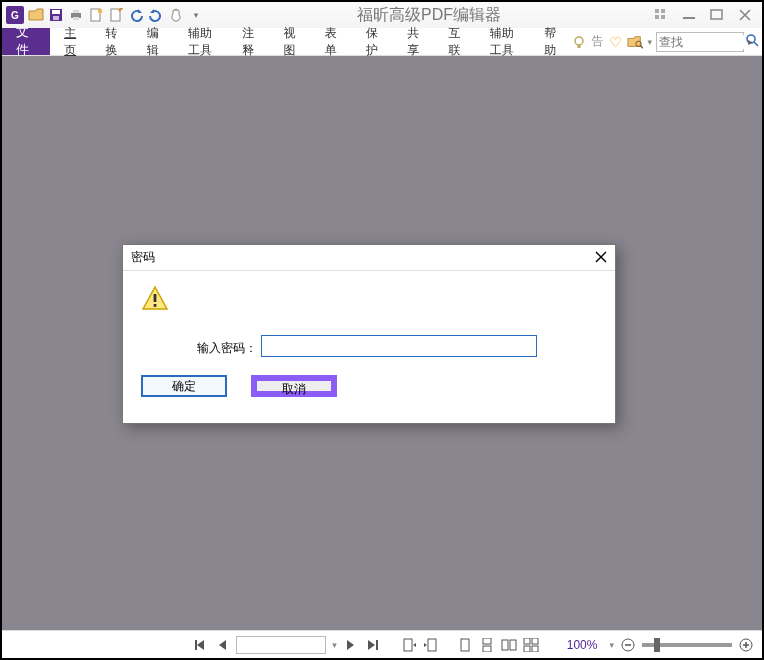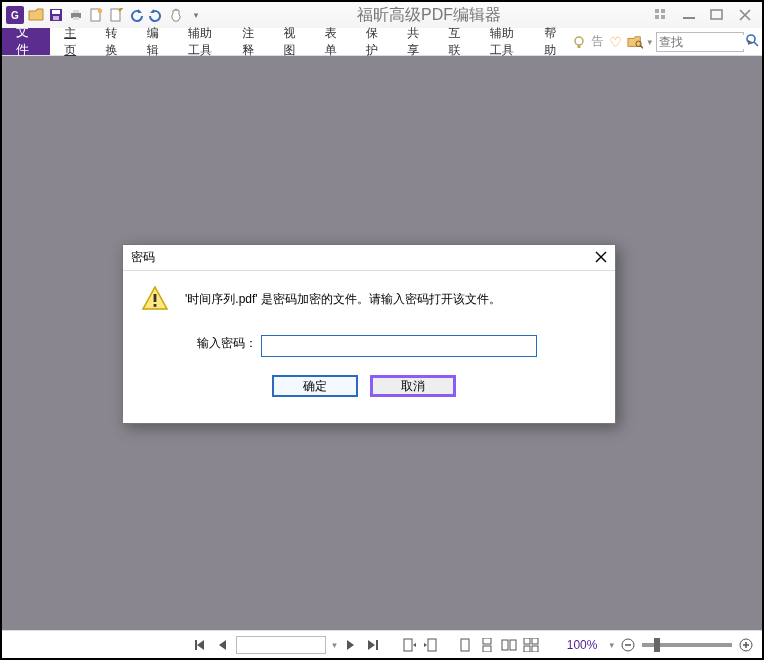--- a/index.html
+++ b/index.html
@@ -134,33 +134,33 @@
     border-bottom: 1px solid #ddd;
     font-size: 12px;
   }
   .dialog-title .txt { flex: 1; }
   .dialog-close { cursor: pointer; font-size: 14px;}
   .dialog-body {
     padding: 14px 18px 12px 18px;
   }
   .row1 { display: flex; align-items: center; gap: 16px; margin-bottom: 22px;}
   .warn-icon { width: 28px; height: 28px; }
-  .row2 { display: flex; align-items: flex-start; gap: 4px; margin-left: 56px; margin-bottom: 18px;}
+  .row2 { display: flex; align-items: flex-end; gap: 4px; margin-left: 56px; margin-bottom: 18px;}
   .pw-input {
     width: 276px; height: 22px;
     border: 1px solid #2a6bbf;
     outline: none;
     padding: 0 4px;
     font-size: 12px;
   }
-  .dlg-buttons { display: flex; justify-content: center; gap: 12px; padding-right: 10px;}
+  .dlg-buttons { display: flex; justify-content: flex-start; gap: 24px; padding-right: 10px;}
   .btn {
     width: 86px; height: 22px;
     background: #eee;
-    border: 3px solid #8b5cf6;
+    border: 6px solid #8b5cf6;
     cursor: pointer;
     font-size: 12px;
   }
   .btn.primary { border: 2px solid #2a6bbf; background: #f4f8ff;}
   .orange-heart { color: #f5a623; font-size: 14px;}
   .folder-icon { color: #d29a3a; position: relative;}
 </style>
 </head>
 <body>
 
@@ -390,21 +390,20 @@
   </div>
   <div class="dialog-body">
     <div class="row1">
       <div class="warn-icon">
         <svg width="28" height="28" viewBox="0 0 28 28">
           <path d="M14 2 L26 24 H2 Z" fill="#ffe680" stroke="#c9a300" stroke-width="1.5"></path>
           <rect x="12.6" y="9" width="2.8" height="8" fill="#333"></rect>
           <rect x="12.6" y="19" width="2.8" height="2.8" fill="#333"></rect>
         </svg>
       </div>
-      <span>'时间序列.pdf' 是密码加密的文件。请输入密码打开该文件。</span>
     </div>
     <div class="row2">
       <span>输入密码：</span>
       <input class="pw-input" type="password" autofocus="" style="">
     </div>
     <div class="dlg-buttons">
       <button class="btn primary">确定</button>
       <button class="btn">取消</button>
     </div>
   </div>

